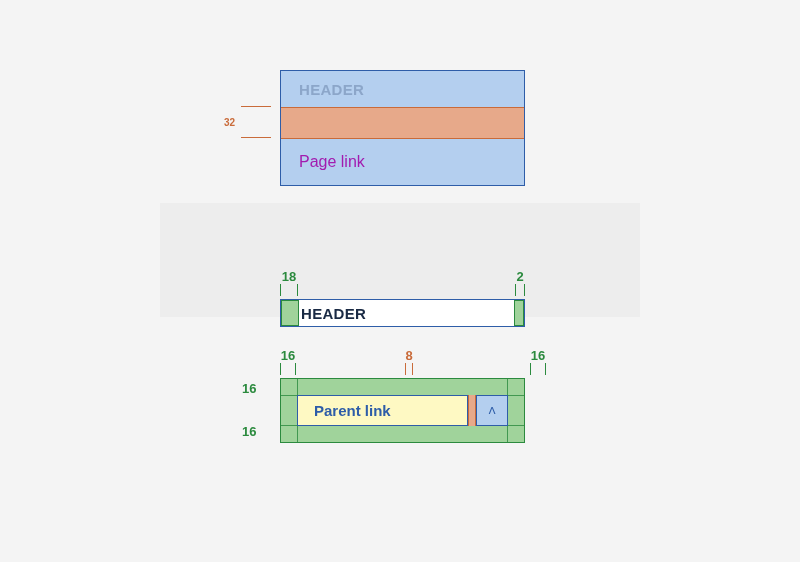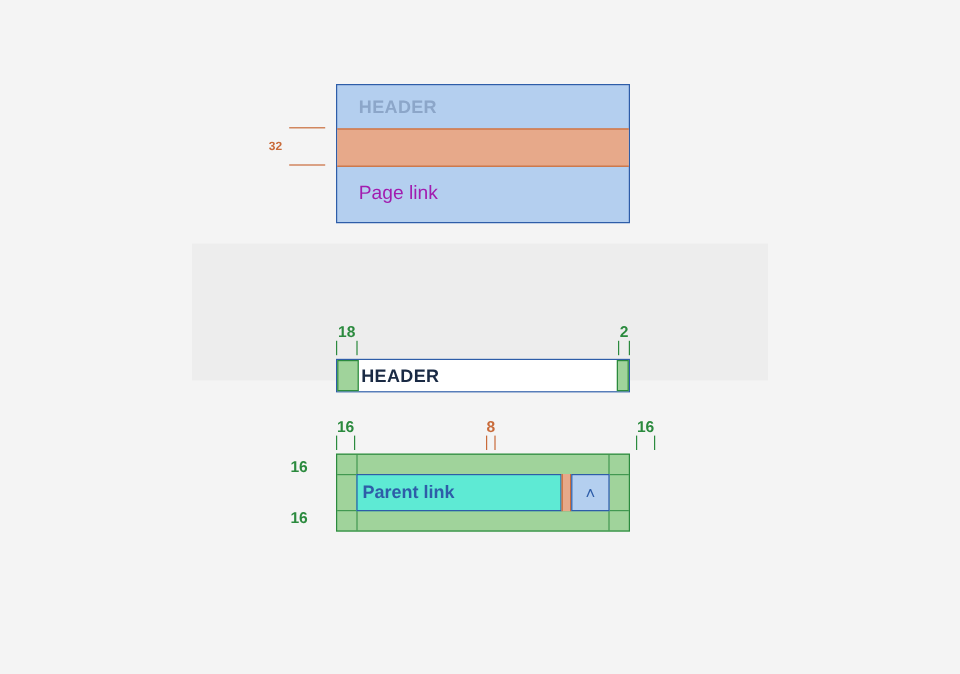--- a/index.html
+++ b/index.html
@@ -169,25 +169,25 @@
     position: absolute;
     left: 16px;
     right: 16px;
     top: 16px;
     bottom: 16px;
     display: flex;
     align-items: stretch;
   }
   .ex3 .linkbox {
     flex: 1;
-    background: #5eead4;
+    background: #fef9c3;
     border: 1px solid #2e5da8;
     display: flex;
     align-items: center;
-    padding-left: 4px;
+    padding-left: 16px;
     font-size: 15px;
     color: #2e5da8;
     font-weight: 600;
   }
   .ex3 .spacer {
     width: 8px;
     background: #e7a98a;
     border-left: 1px solid #c96b3a;
     border-right: 1px solid #c96b3a;
   }

